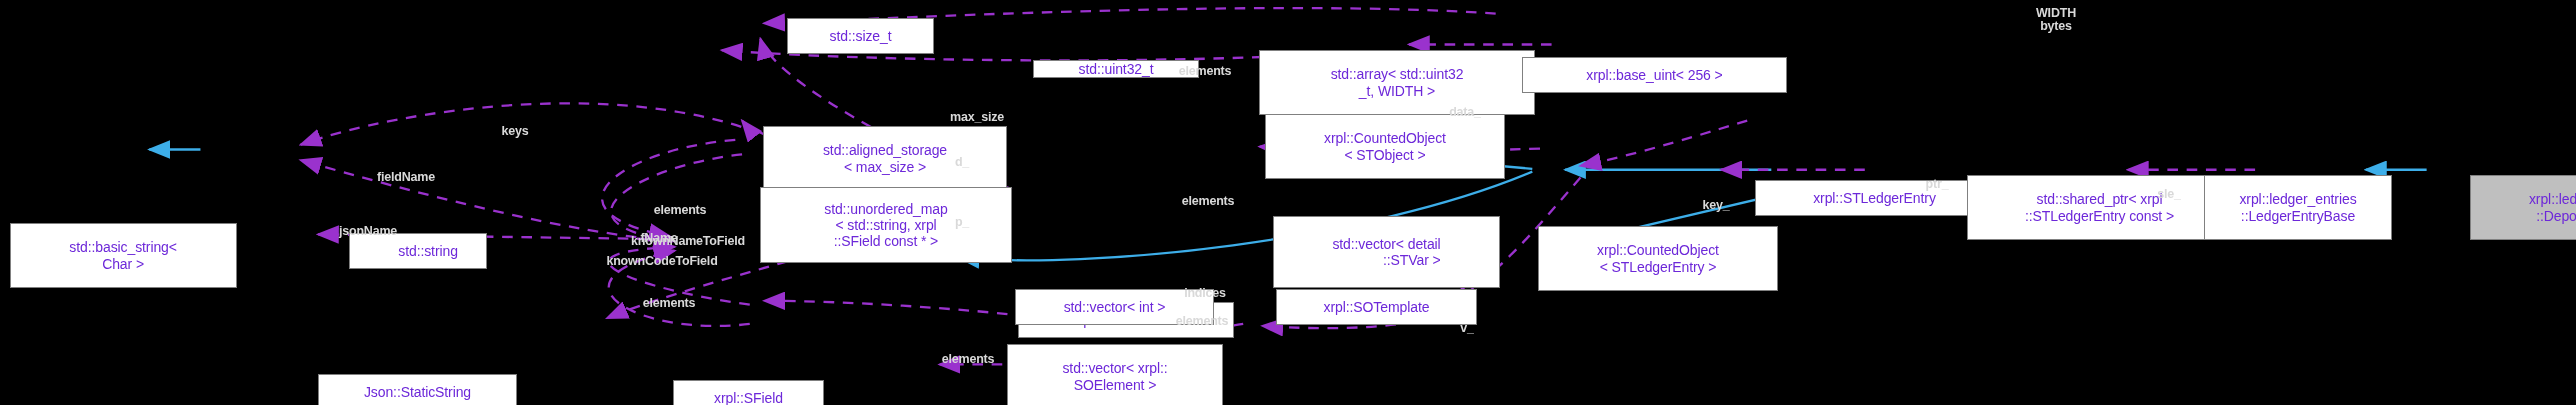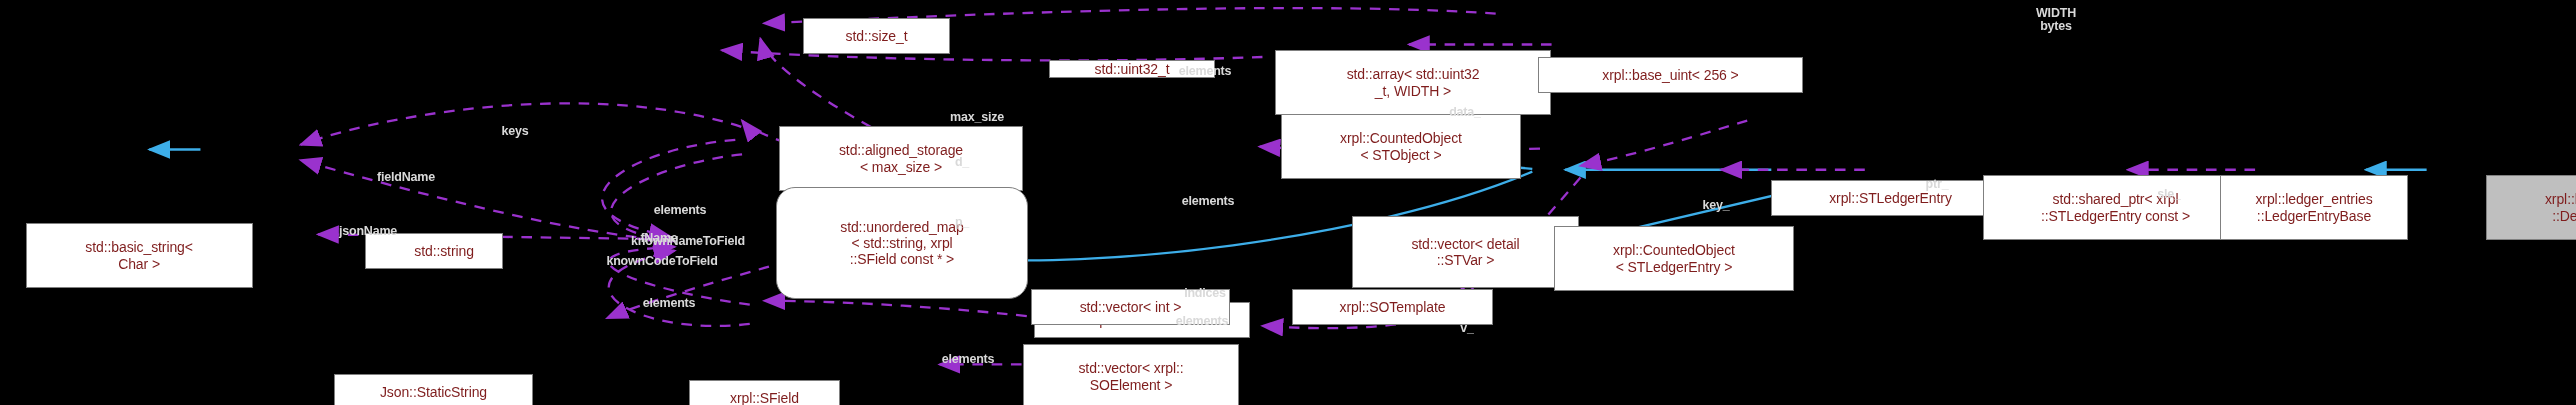--- a/index.html
+++ b/index.html
@@ -10,31 +10,30 @@
     background:#000000;
     overflow:hidden;
     font-family:"Liberation Sans","DejaVu Sans",sans-serif;
   }
   svg#edges{position:absolute;left:0;top:0;width:2576px;height:406px;}
   .node{
     position:absolute;
     box-sizing:border-box;
     background:#ffffff;
     border:1px solid #808080;
-    color:#7f1d1d;
+    color:#6d28d9;
     font-size:14px;
     line-height:1.16;
     text-align:center;
     display:flex;
     align-items:center;
     justify-content:center;
     white-space:pre-line;
     padding:1px 3.9px;
     letter-spacing:-0.1px;
-    margin-left:16px;
   }
   .node.focus{background:#bfbfbf;}
   .edge-label{
     position:absolute;
     color:#d9d9d9;
     font-size:12.5px;
     font-weight:bold;
     white-space:pre-line;
     text-align:center;
     line-height:1.08;
@@ -95,33 +94,33 @@
 
   <div id="nodes">
       <div class="node" style="left: 9.6px; top: 223px; width: 227px; height: 65px;">std::basic_string&lt;
 Char &gt;</div>
       <div class="node" style="left: 349px; top: 233px; width: 138px; height: 36px; padding-left: 24px;">std::string</div>
       <div class="node" style="left: 318px; top: 374px; width: 199px; height: 36px;">Json::StaticString</div>
       <div class="node" style="left: 673px; top: 380px; width: 151px; height: 36px;">xrpl::SField</div>
       <div class="node" style="left: 787px; top: 18.3px; width: 147px; height: 36px;">std::size_t</div>
       <div class="node" style="left: 763px; top: 126px; width: 244px; height: 65px;">std::aligned_storage
 &lt; max_size &gt;</div>
-      <div class="node" style="left: 760px; top: 187px; width: 252px; height: 112px; border-radius: 19px;">std::unordered_map
+      <div class="node" style="left: 760px; top: 187px; width: 252px; height: 76px;">std::unordered_map
 &lt; std::string, xrpl
 ::SField const * &gt;</div>
       <div class="node" style="left: 1033px; top: 60px; width: 166px; height: 18px;">std::uint32_t</div>
       <div class="node" style="left: 1018px; top: 302px; width: 216px; height: 36px;">xrpl::detail::STVar</div>
       <div class="node" style="left: 1015px; top: 289px; width: 199px; height: 36px;">std::vector&lt; int &gt;</div>
       <div class="node" style="left: 1007px; top: 344px; width: 216px; height: 65px;">std::vector&lt; xrpl::
 SOElement &gt;</div>
       <div class="node" style="left: 1259px; top: 50px; width: 276px; height: 65px;">std::array&lt; std::uint32
 _t, WIDTH &gt;</div>
       <div class="node" style="left: 1265px; top: 114px; width: 240px; height: 65px;">xrpl::CountedObject
 &lt; STObject &gt;</div>
-      <div class="node" style="left: 1336px; top: 216px; width: 227px; height: 72px;">std::vector&lt; detail
+      <div class="node" style="left: 1273px; top: 216px; width: 227px; height: 72px; text-align: right;">std::vector&lt; detail
 ::STVar &gt;</div>
       <div class="node" style="left: 1276px; top: 289px; width: 201px; height: 36px;">xrpl::SOTemplate</div>
       <div class="node" style="left: 1522px; top: 57px; width: 265px; height: 36px;">xrpl::base_uint&lt; 256 &gt;</div>
       <div class="node" style="left: 1538px; top: 226px; width: 175px; height: 36px;">xrpl::STObject</div>
       <div class="node" style="left: 1538px; top: 226px; width: 240px; height: 65px;">xrpl::CountedObject
 &lt; STLedgerEntry &gt;</div>
       <div class="node" style="left: 1755px; top: 180px; width: 239px; height: 36px;">xrpl::STLedgerEntry</div>
       <div class="node" style="left: 1967px; top: 175px; width: 265px; height: 65px;">std::shared_ptr&lt; xrpl
 ::STLedgerEntry const &gt;</div>
       <div class="node" style="left: 2204px; top: 175px; width: 188px; height: 65px;">xrpl::ledger_entries

